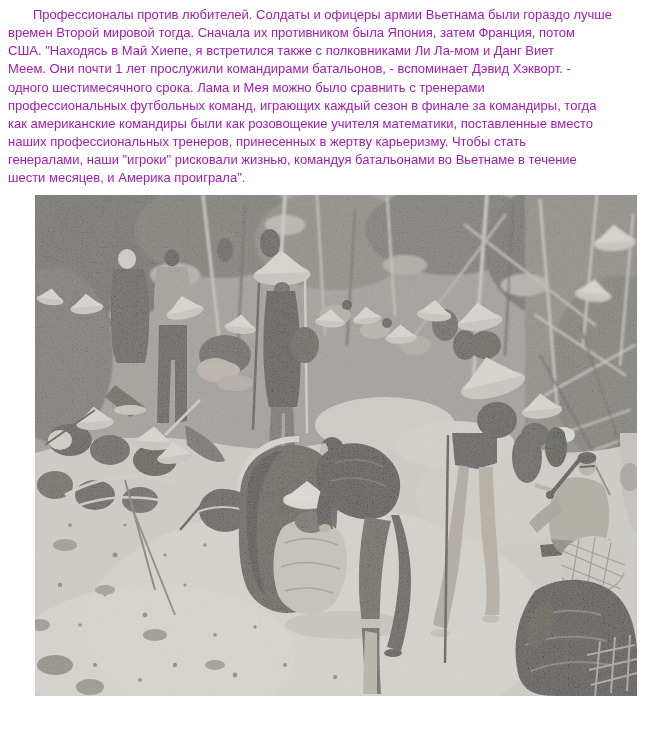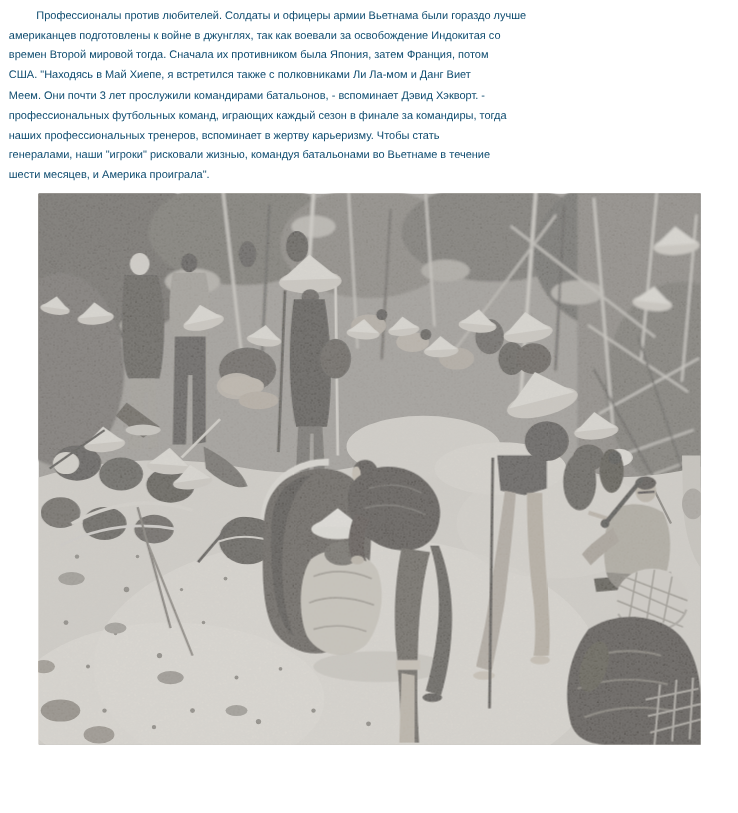--- a/index.html
+++ b/index.html
@@ -2,46 +2,47 @@
 <html lang="ru"><head>
 <meta charset="utf-8">
 <style>
   html,body{margin:0;padding:0;}
   body{
     width:671px;height:739px;background:#ffffff;overflow:hidden;
     font-family:"Liberation Sans","DejaVu Sans",sans-serif;
   }
   .article{
     padding:6px 4px 0 8px;
-    font-size:10px;
+    font-size:13px;
     line-height:18.15px;
-    color:#0c4a6e;
+    color:#a21caf;
   }
   .line{white-space:nowrap;}
   .line.first{text-indent:25px;}
   figure.photo{
     margin:7px 0 0 35px;
     width:602px;height:501px;
     padding:0;
   }
   figure.photo svg{display:block;}
 </style>
 </head>
 <body>
 
 <div class="page">
 
   <div class="article">
     <div class="line first">Профессионалы против любителей. Солдаты и офицеры армии Вьетнама были гораздо лучше</div>
-    <div class="line">американцев подготовлены к войне в джунглях, так как воевали за освобождение Индокитая со</div>
     <div class="line">времен Второй мировой тогда. Сначала их противником была Япония, затем Франция, потом</div>
     <div class="line">США. "Находясь в Май Хиепе, я встретился также с полковниками Ли Ла-мом и Данг Виет</div>
-    <div class="line">Меем. Они почти 3 лет прослужили командирами батальонов, - вспоминает Дэвид Хэкворт. -</div>
+    <div class="line">Меем. Они почти 1 лет прослужили командирами батальонов, - вспоминает Дэвид Хэкворт. -</div>
+    <div class="line">одного шестимесячного срока. Лама и Мея можно было сравнить с тренерами</div>
     <div class="line">профессиональных футбольных команд, играющих каждый сезон в финале за командиры, тогда</div>
-    <div class="line">наших профессиональных тренеров, вспоминает в жертву карьеризму. Чтобы стать</div>
+    <div class="line">как американские командиры были как розовощекие учителя математики, поставленные вместо</div>
+    <div class="line">наших профессиональных тренеров, принесенных в жертву карьеризму. Чтобы стать</div>
     <div class="line">генералами, наши "игроки" рисковали жизнью, командуя батальонами во Вьетнаме в течение</div>
     <div class="line">шести месяцев, и Америка проиграла".</div>
   </div>
 
   <figure class="photo" aria-label="Черно-белая фотография: вьетнамцы в конических шляпах роют укрытия в джунглях">
     <svg width="602" height="501" viewBox="0 0 602 501" xmlns="http://www.w3.org/2000/svg">
       <defs>
         <g id="hat">
           <ellipse cx="0" cy="0" rx="15" ry="5.5" fill="#cfc9be"></ellipse>
           <path d="M-14,-1 L0,-13 L14,-1 Z" fill="#e6e2d8"></path>

